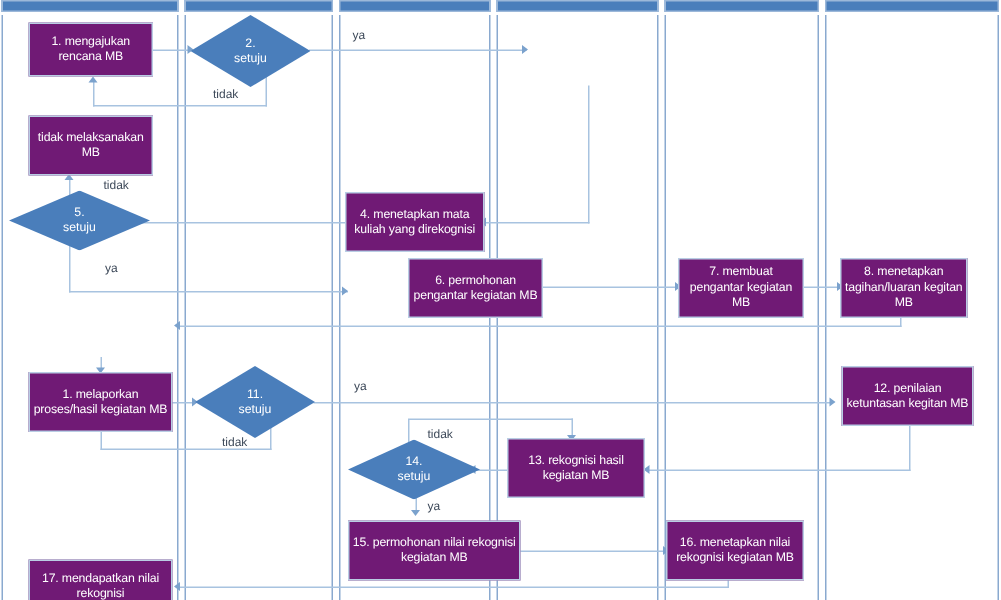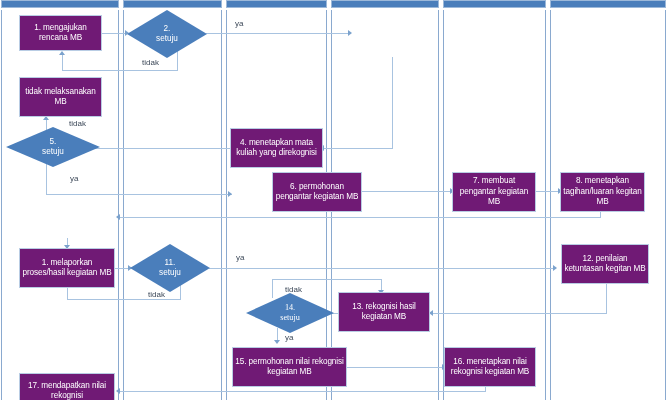--- a/index.html
+++ b/index.html
@@ -226,21 +226,21 @@
   <div class="diamond" style="left:130px; top:244px; width:80px; height:48px;justify-content:center;">
     <div class="dshape"></div>
     <div class="dtext">11.
 setuju</div>
   </div>
 
   <div class="node" style="left:561px; top:244px; width:88px; height:40px;">12. penilaian ketuntasan kegitan  MB</div>
 
   <div class="node" style="left:338px; top:292px; width:92px; height:40px;">13. rekognisi hasil kegiatan MB</div>
 
-  <div class="diamond" style="left:246px; top:293px; width:88px; height:40px;font-family:Liberation Serif, serif;">
+  <div class="diamond" style="left:232px; top:293px; width:88px; height:40px;">
     <div class="dshape"></div>
     <div class="dtext">14.
 setuju</div>
   </div>
 
   <div class="node" style="left:232px; top:347px; width:115px; height:40px;">15. permohonan nilai rekognisi kegiatan  MB</div>
 
   <div class="node" style="left:444px; top:347px; width:92px; height:40px;">16. menetapkan nilai rekognisi kegiatan  MB</div>
 
   <div class="node" style="left:19px; top:373px; width:96px; height:36px;">17. mendapatkan nilai rekognisi</div>

